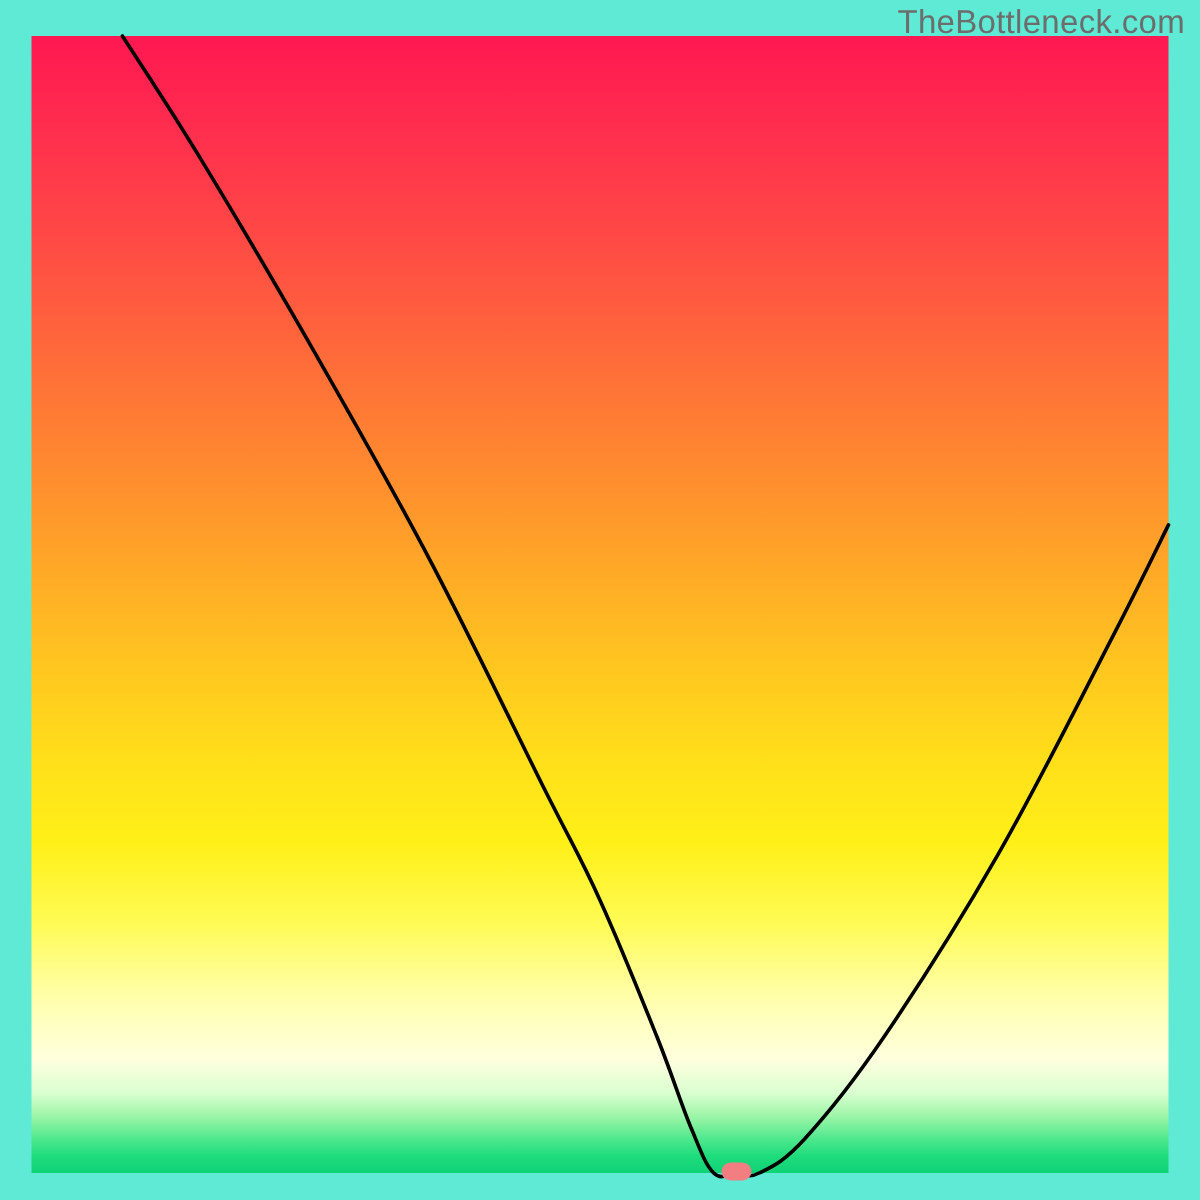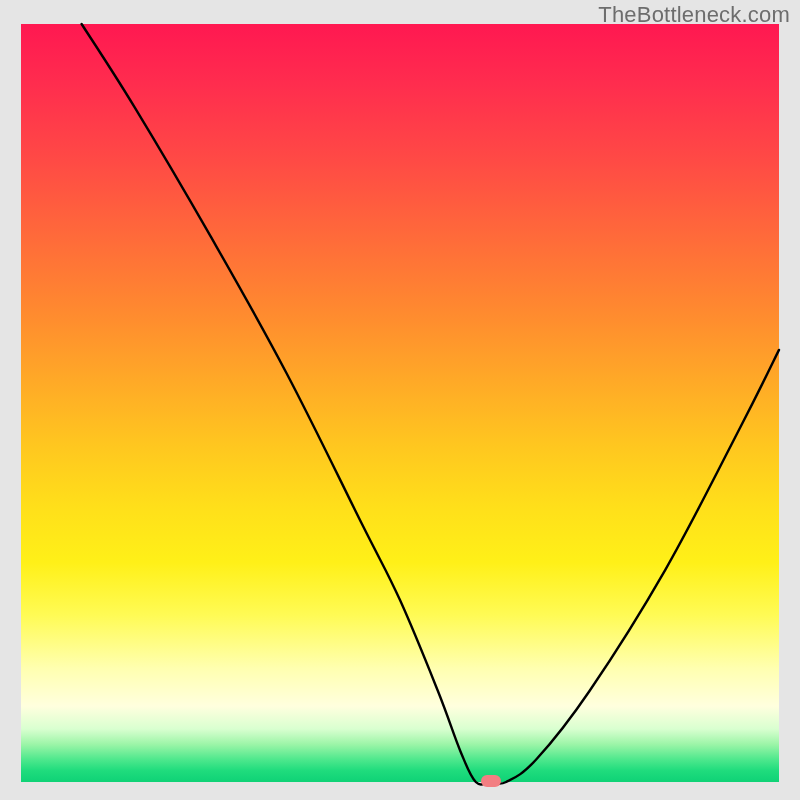--- a/index.html
+++ b/index.html
@@ -8,21 +8,21 @@
     width: 800px;
     height: 800px;
     background: #000;
     overflow: hidden;
     font-family: Arial, Helvetica, sans-serif;
   }
   .frame {
     position: relative;
     width: 800px;
     height: 800px;
-    background: #e5e5e5;
+    background: #5eead4;
   }
   .watermark {
     position: absolute;
     top: 2px;
     right: 10px;
     color: #6d6d6d;
     font-size: 22px;
     font-weight: 500;
     letter-spacing: 0.2px;
     z-index: 10;

